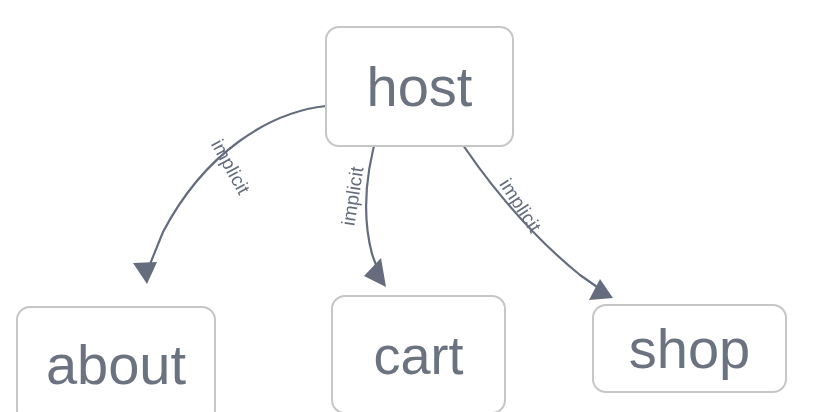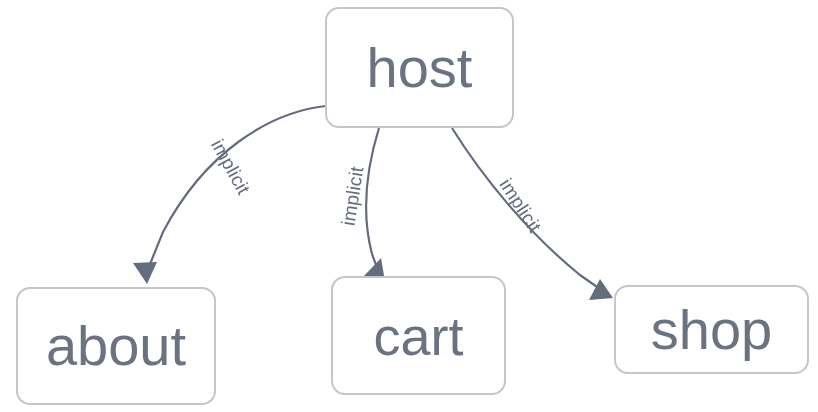--- a/index.html
+++ b/index.html
@@ -28,20 +28,21 @@
   }
   .node {
     position: absolute;
     box-sizing: border-box;
     background: #ffffff;
     border: 2px solid #c6c6c6;
     border-radius: 14px;
     display: flex;
     align-items: center;
     justify-content: center;
+    margin-top: 19px;
   }
   .node-label {
     color: #6b7280;
     font-family: "Liberation Sans", sans-serif;
     font-weight: 400;
     line-height: 1;
     white-space: nowrap;
   }
   .node-host {
     left: 325px;
@@ -55,21 +56,21 @@
     width: 200px;
     height: 118px;
   }
   .node-cart {
     left: 331px;
     top: 276px;
     width: 175px;
     height: 119px;
   }
   .node-shop {
-    left: 614px;
+    left: 592px;
     top: 285px;
     width: 195px;
     height: 89px;
   }
   .node-host .node-label { font-size: 56px; }
   .node-about .node-label { font-size: 56px; }
   .node-cart .node-label { font-size: 54px; }
   .node-shop .node-label { font-size: 56px; }
   .edge-path {
     fill: none;

